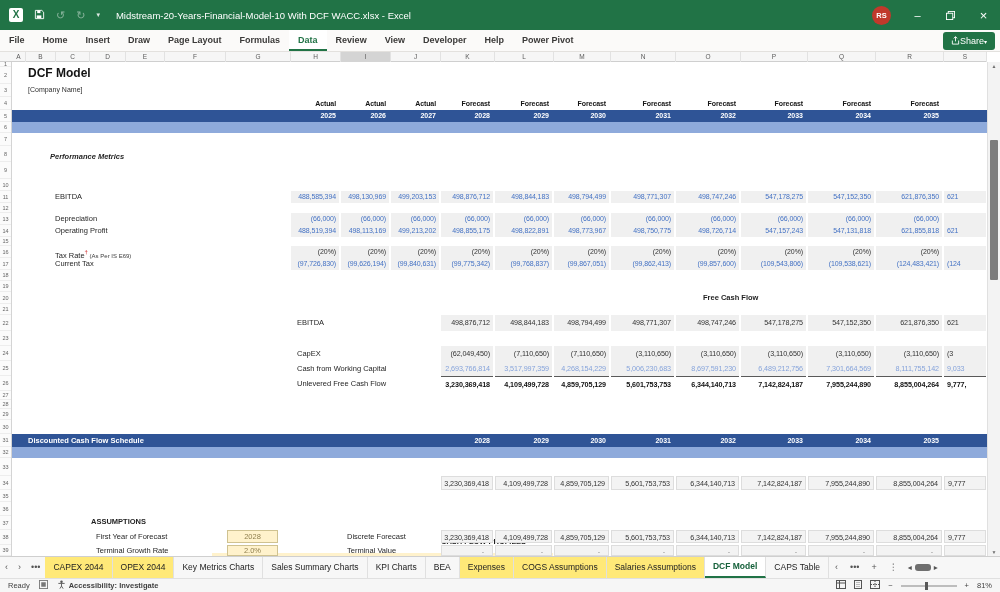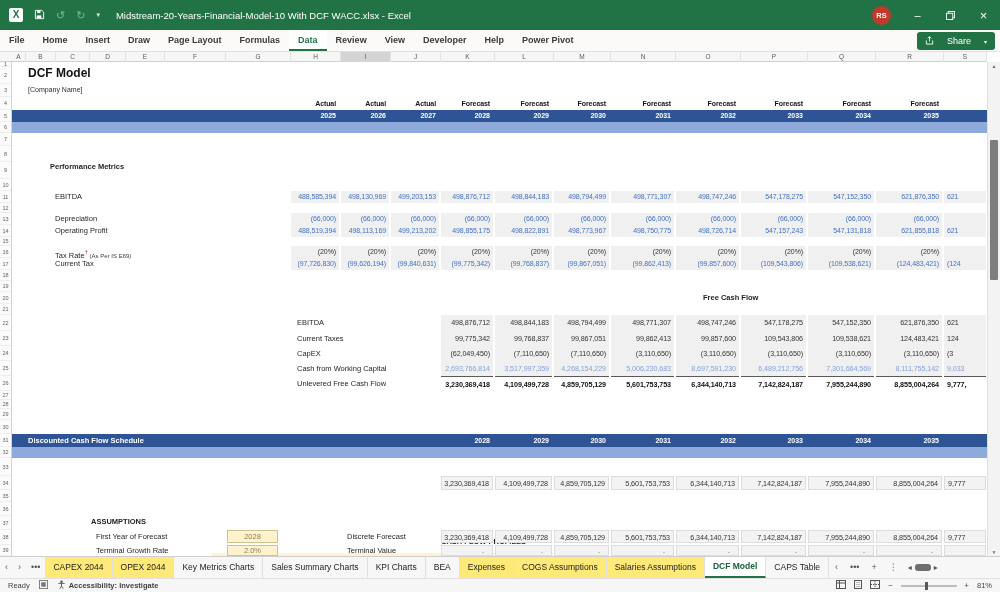--- a/index.html
+++ b/index.html
@@ -25,40 +25,40 @@
           font-weight:bold;display:flex;align-items:center;justify-content:center;margin-right:10px;}
   .win-btn{width:33px;height:30px;display:flex;align-items:center;justify-content:center;
            font-size:11px;color:#fff;}
 
   
   .ribbon{position:absolute;left:0;top:30px;right:0;height:22px;background:#fbfaf9;
           border-bottom:1px solid #e3e1de;display:flex;align-items:stretch;}
   .ribbon-tab{padding:0 9px;font-size:9px;color:#3b3a39;line-height:21px;white-space:nowrap;}
   .ribbon-tab.active{color:#217346;box-shadow:inset 0 -2px 0 #217346;background:#fff;}
   .share-btn{position:absolute;right:5px;top:2px;height:18px;background:#217346;color:#fff;
-             font-size:9px;border-radius:3px;display:flex;align-items:center;gap:13px;padding:0 8px;}
+             font-size:9px;border-radius:3px;display:flex;align-items:center;gap:0;padding:0 8px;}
 
   
   .colheads{position:absolute;left:0;top:52px;right:13px;height:10px;background:#f6f6f6;
             border-bottom:1px solid #cfcfcf;}
   .colhead{position:absolute;top:0;height:10px;line-height:10px;text-align:center;font-size:6.5px;
            color:#5a5a5a;border-right:1px solid #e2e2e2;}
   .colhead.sel{background:#d4d4d4;}
   .gutter{position:absolute;left:0;top:62px;width:12px;height:494px;background:#fbfbfb;
           border-right:1px solid #d4d4d4;overflow:hidden;}
   .rownum{position:absolute;left:0;width:11px;text-align:center;font-size:5.5px;color:#666;
           border-bottom:1px solid #ededed;overflow:hidden;}
 
   
   .grid{position:absolute;left:12px;top:62px;width:975px;height:494px;background:#fff;overflow:hidden;}
   .grid .abs{position:absolute;white-space:nowrap;}
   .sheet-title{left:16px;top:4px;font-size:12px;font-weight:bold;color:#141414;}
   .sheet-company{left:16px;top:24px;font-size:7px;color:#2e2e2e;}
   .heading{font-size:7.5px;font-weight:bold;color:#1f1f1f;}
-  .perf-heading{left:38px;top:100px;}
+  .perf-heading{left:38px;top:90px;font-style:italic;}
   .fcf-heading{left:691px;top:231px;}
   .assump-heading{left:79px;top:455px;}
   .cfp-heading{left:429px;top:443px;margin-top:32px;}
   .band{position:absolute;left:0;width:975px;}
   .band.dark{background:#2F5496;}
   .band.light{background:#8EAADB;}
   .band-label{position:absolute;left:16px;top:0;color:#fff;font-size:7.5px;font-weight:bold;}
   .sheet-row{position:absolute;left:0;width:975px;}
   .rlabel{position:absolute;font-size:7.5px;color:#262626;white-space:nowrap;}
   .rnote{font-size:6px;color:#3c3c3c;}
@@ -363,32 +363,20 @@
         <span class="cell sz72 bg" style="left: 429px; width: 52px; top: 0px; height: 16px; line-height: 16px;">498,876,712</span>
         <span class="cell sz72 bg" style="left: 483px; width: 57px; top: 0px; height: 16px; line-height: 16px;">498,844,183</span>
         <span class="cell sz72 bg" style="left: 542px; width: 55px; top: 0px; height: 16px; line-height: 16px;">498,794,499</span>
         <span class="cell sz72 bg" style="left: 599px; width: 63px; top: 0px; height: 16px; line-height: 16px;">498,771,307</span>
         <span class="cell sz72 bg" style="left: 664px; width: 63px; top: 0px; height: 16px; line-height: 16px;">498,747,246</span>
         <span class="cell sz72 bg" style="left: 729px; width: 65px; top: 0px; height: 16px; line-height: 16px;">547,178,275</span>
         <span class="cell sz72 bg" style="left: 796px; width: 66px; top: 0px; height: 16px; line-height: 16px;">547,152,350</span>
         <span class="cell sz72 bg" style="left: 864px; width: 66px; top: 0px; height: 16px; line-height: 16px;">621,876,350</span>
         <span class="cell sz72 bg partial" style="left: 932px; width: 42px; top: 0px; height: 16px; line-height: 16px;">621</span>
       </div>
-      <div class="sheet-row" style="top: 269px; height: 15px;">
-        <span class="rlabel" style="left: 285px; line-height: 15px;">Current Taxes</span>
-        <span class="cell sz72 bg" style="left: 429px; width: 52px; top: 0px; height: 15px; line-height: 15px;">99,775,342</span>
-        <span class="cell sz72 bg" style="left: 483px; width: 57px; top: 0px; height: 15px; line-height: 15px;">99,768,837</span>
-        <span class="cell sz72 bg" style="left: 542px; width: 55px; top: 0px; height: 15px; line-height: 15px;">99,867,051</span>
-        <span class="cell sz72 bg" style="left: 599px; width: 63px; top: 0px; height: 15px; line-height: 15px;">99,862,413</span>
-        <span class="cell sz72 bg" style="left: 664px; width: 63px; top: 0px; height: 15px; line-height: 15px;">99,857,600</span>
-        <span class="cell sz72 bg" style="left: 729px; width: 65px; top: 0px; height: 15px; line-height: 15px;">109,543,806</span>
-        <span class="cell sz72 bg" style="left: 796px; width: 66px; top: 0px; height: 15px; line-height: 15px;">109,538,621</span>
-        <span class="cell sz72 bg" style="left: 864px; width: 66px; top: 0px; height: 15px; line-height: 15px;">124,483,421</span>
-        <span class="cell sz72 bg partial" style="left: 932px; width: 42px; top: 0px; height: 15px; line-height: 15px;">124</span>
-      </div>
       <div class="sheet-row" style="top: 284px; height: 15px;">
         <span class="rlabel" style="left: 285px; line-height: 15px;">CapEX</span>
         <span class="cell sz72 bg" style="left: 429px; width: 52px; top: 0px; height: 15px; line-height: 15px;">(62,049,450)</span>
         <span class="cell sz72 bg" style="left: 483px; width: 57px; top: 0px; height: 15px; line-height: 15px;">(7,110,650)</span>
         <span class="cell sz72 bg" style="left: 542px; width: 55px; top: 0px; height: 15px; line-height: 15px;">(7,110,650)</span>
         <span class="cell sz72 bg" style="left: 599px; width: 63px; top: 0px; height: 15px; line-height: 15px;">(3,110,650)</span>
         <span class="cell sz72 bg" style="left: 664px; width: 63px; top: 0px; height: 15px; line-height: 15px;">(3,110,650)</span>
         <span class="cell sz72 bg" style="left: 729px; width: 65px; top: 0px; height: 15px; line-height: 15px;">(3,110,650)</span>
         <span class="cell sz72 bg" style="left: 796px; width: 66px; top: 0px; height: 15px; line-height: 15px;">(3,110,650)</span>
         <span class="cell sz72 bg" style="left: 864px; width: 66px; top: 0px; height: 15px; line-height: 15px;">(3,110,650)</span>

